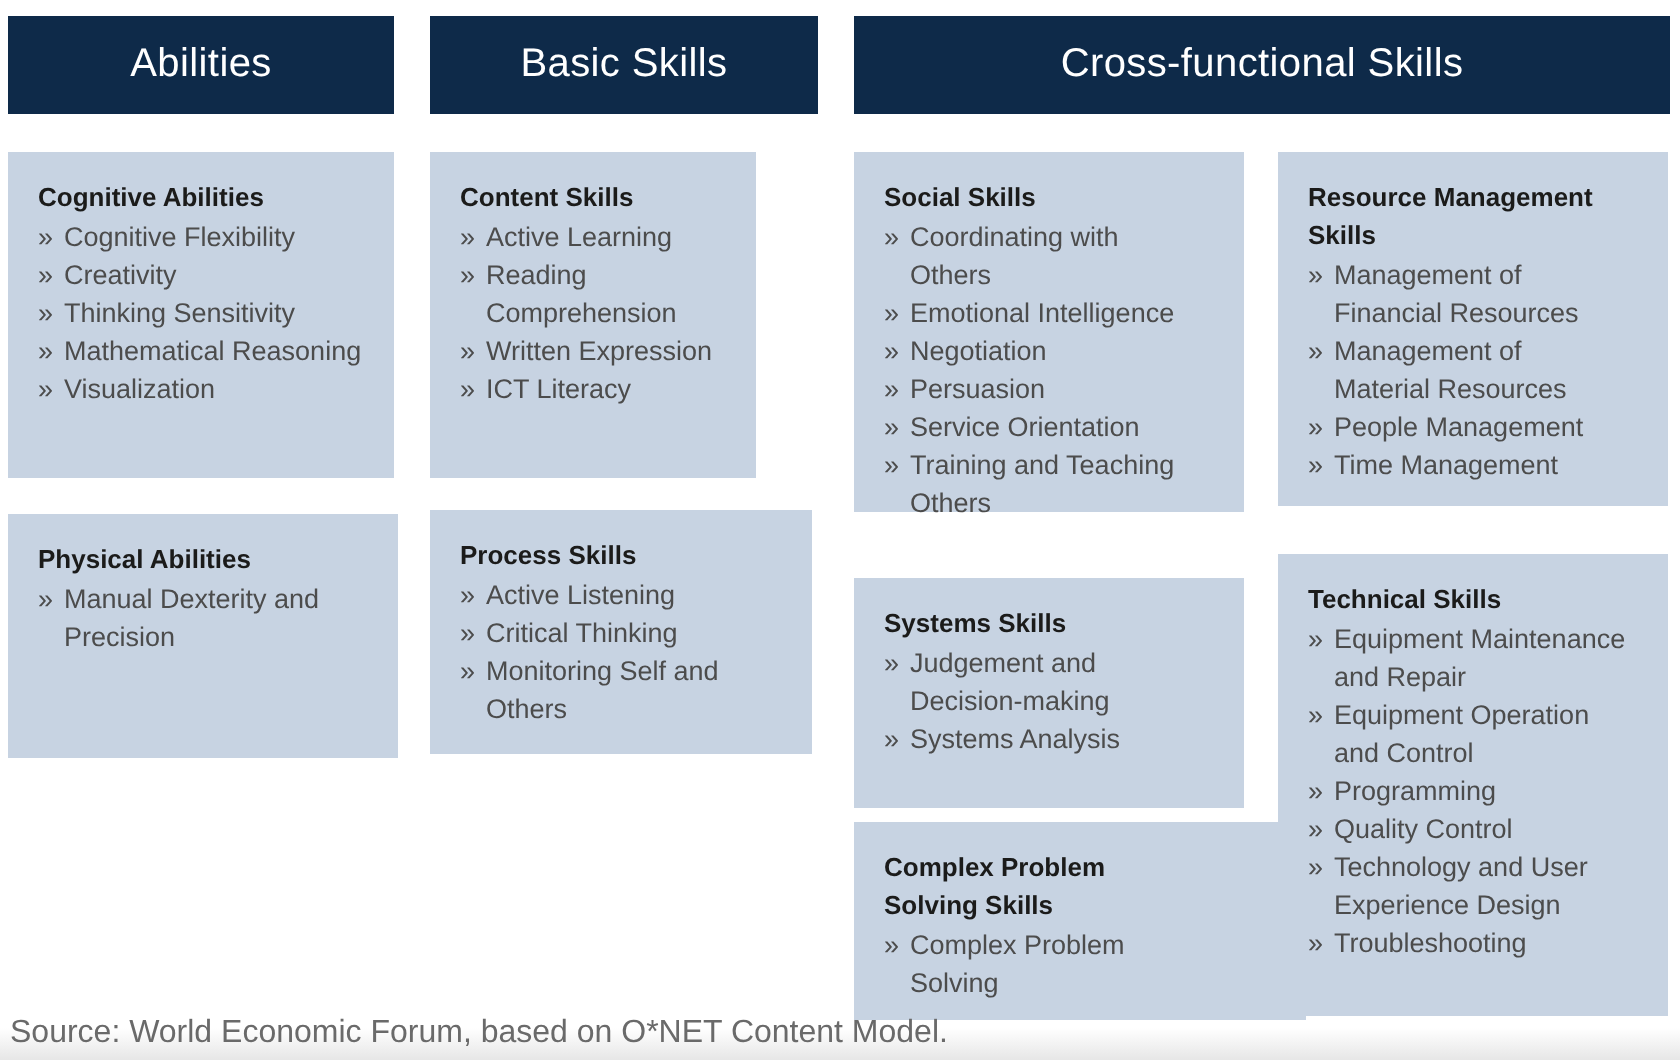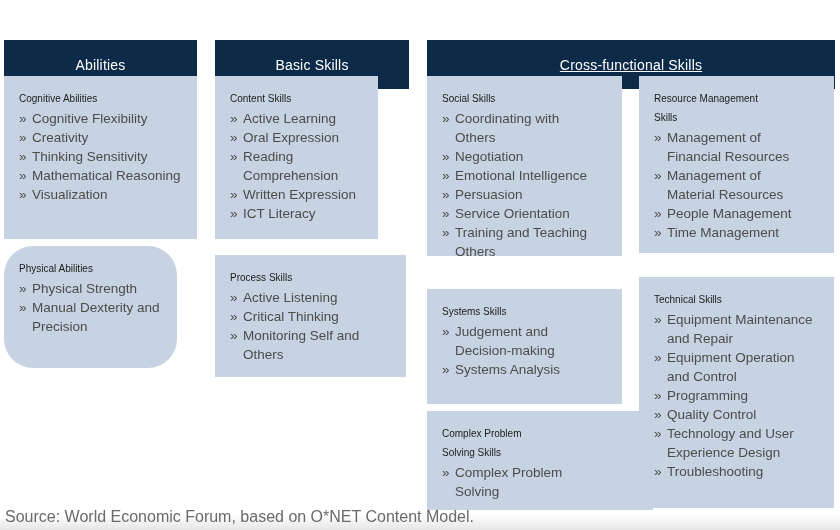--- a/index.html
+++ b/index.html
@@ -15,36 +15,35 @@
 
   .hdr {
     position: absolute;
     top: 8px;
     height: 49px;
     background: var(--header-bg, #0e2a49);
     color: var(--header-text, #ffffff);
     display: flex;
     align-items: center;
     justify-content: center;
-    font-size: 14px;
+    font-size: 20px;
     letter-spacing: 0.2px;
-    margin-top: 32px;
   }
 
   .box {
     position: absolute;
     background: var(--box-bg, #c7d3e2);
     box-sizing: border-box;
     padding: 13px 8px 0 15px;
   }
   .box h3 {
     margin: 0 0 1px 0;
-    font-size: 10px;
+    font-size: 13px;
     line-height: 19px;
-    font-weight: normal;
+    font-weight: bold;
     color: var(--title-text, #1b1b1a);
     white-space: pre-line;
   }
   .box ul {
     margin: 0;
     padding: 0;
     list-style: none;
   }
   .box li {
     position: relative;
@@ -80,46 +79,44 @@
     z-index: 1;
   }
 </style>
 </head>
 <body>
 
 <div class="canvas">
 
   <div class="hdr" style="left:4px; width:193px;">Abilities</div>
   <div class="hdr" style="left:215px; width:194px;">Basic Skills</div>
-  <div class="hdr" style="left:427px; width:408px;text-decoration:underline;">Cross-functional Skills</div>
+  <div class="hdr" style="left:427px; width:408px;">Cross-functional Skills</div>
 
   <div class="box" style="left:4px; width:193px; top:76px; height:163px;">
     <h3>Cognitive Abilities</h3>
     <ul>
         <li>Cognitive Flexibility</li>
         <li>Creativity</li>
         <li>Thinking Sensitivity</li>
         <li>Mathematical Reasoning</li>
         <li>Visualization</li>
       </ul>
   </div>
-  <div class="box" style="left:4px; width:173px; top:246px; height:122px;border-radius:29px;">
+  <div class="box" style="left:4px; width:195px; top:257px; height:122px;">
     <h3>Physical Abilities</h3>
     <ul>
-        <li>Physical Strength</li>
         <li>Manual Dexterity and
 Precision</li>
       </ul>
   </div>
 
   <div class="box" style="left:215px; width:163px; top:76px; height:163px;">
     <h3>Content Skills</h3>
     <ul>
         <li>Active Learning</li>
-        <li>Oral Expression</li>
         <li>Reading
 Comprehension</li>
         <li>Written Expression</li>
         <li>ICT Literacy</li>
       </ul>
   </div>
   <div class="box" style="left:215px; width:191px; top:255px; height:122px;">
     <h3>Process Skills</h3>
     <ul>
         <li>Active Listening</li>
@@ -127,22 +124,22 @@
         <li>Monitoring Self and
 Others</li>
       </ul>
   </div>
 
   <div class="box" style="left:427px; width:195px; top:76px; height:180px;">
     <h3>Social Skills</h3>
     <ul>
         <li>Coordinating with
 Others</li>
+        <li>Emotional Intelligence</li>
         <li>Negotiation</li>
-        <li>Emotional Intelligence</li>
         <li>Persuasion</li>
         <li>Service Orientation</li>
         <li>Training and Teaching
 Others</li>
       </ul>
   </div>
   <div class="box" style="left:427px; width:195px; top:289px; height:115px;">
     <h3>Systems Skills</h3>
     <ul>
         <li>Judgement and

